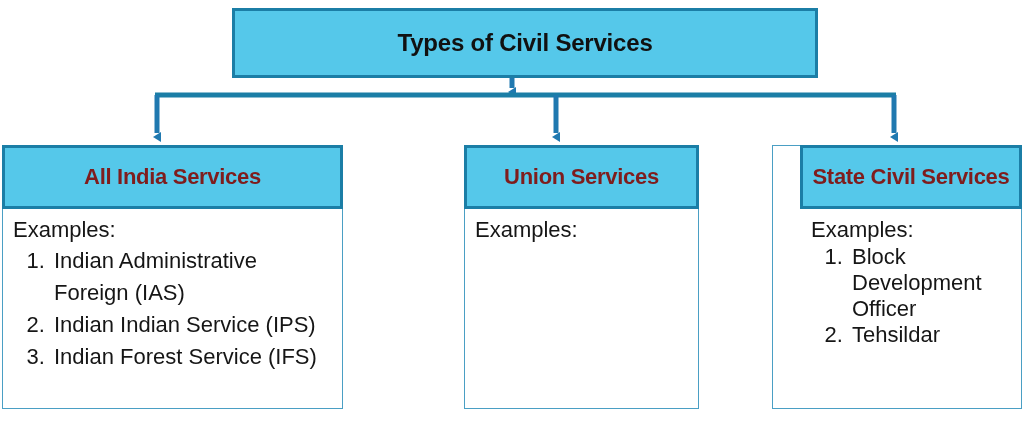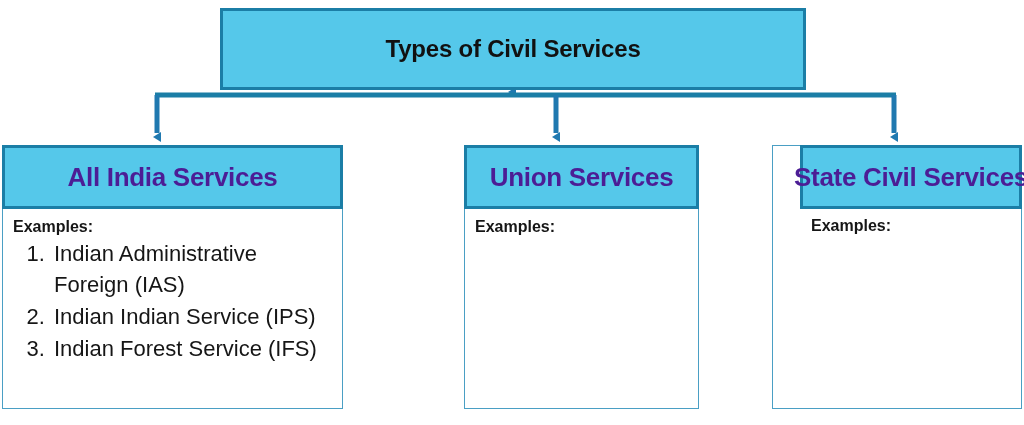--- a/index.html
+++ b/index.html
@@ -26,24 +26,24 @@
     left: 0;
     top: 0;
     width: 1024px;
     height: 425px;
     z-index: 1;
   }
 
   
   .root-node {
     position: absolute;
-    left: 220px;
+    left: 232px;
     top: 8px;
     width: 586px;
-    height: 82px;
+    height: 70px;
     box-sizing: border-box;
     background: #55c8ea;
     border: 3px solid #1b7ea6;
     display: flex;
     align-items: center;
     justify-content: center;
     z-index: 2;
   }
   .root-title {
     font-size: 24px;
@@ -68,38 +68,37 @@
     box-sizing: border-box;
     height: 64px;
     margin: -1px -1px 0 -1px;
     background: #55c8ea;
     border: 3px solid #1b7ea6;
     display: flex;
     align-items: center;
     justify-content: center;
   }
   .branch-title {
-    font-size: 26px;
+    font-size: 22px;
     font-weight: bold;
-    color: #4c1d95;
+    color: #7f1d1d;
     letter-spacing: -0.3px;
     text-align: center;
     white-space: nowrap;
   }
   .branch-body {
     flex: 1;
     padding: 8px 6px 4px 10px;
     overflow: hidden;
   }
   .examples-label {
-    font-size: 16px;
+    font-size: 22px;
     color: #161616;
     line-height: 1.22;
     margin: 0 0 1px 0;
-    font-weight: bold;
   }
   ol.examples-list {
     list-style: decimal;
     margin: 0;
     padding: 0 0 0 38px;
     font-size: 22px;
     color: #161616;
   }
   ol.examples-list li {
     line-height: 1.45;
@@ -168,16 +167,20 @@
       <div class="examples-label">Examples:</div>
     </div>
   </div>
 
   <div class="branch tight" id="branch-state">
     <div class="branch-header">
       <span class="branch-title">State Civil Services</span>
     </div>
     <div class="branch-body">
       <div class="examples-label">Examples:</div>
+      <ol class="examples-list">
+        <li>Block Development Officer</li>
+        <li>Tehsildar</li>
+      </ol>
     </div>
   </div>
 
 </div>
 
 </body></html>

